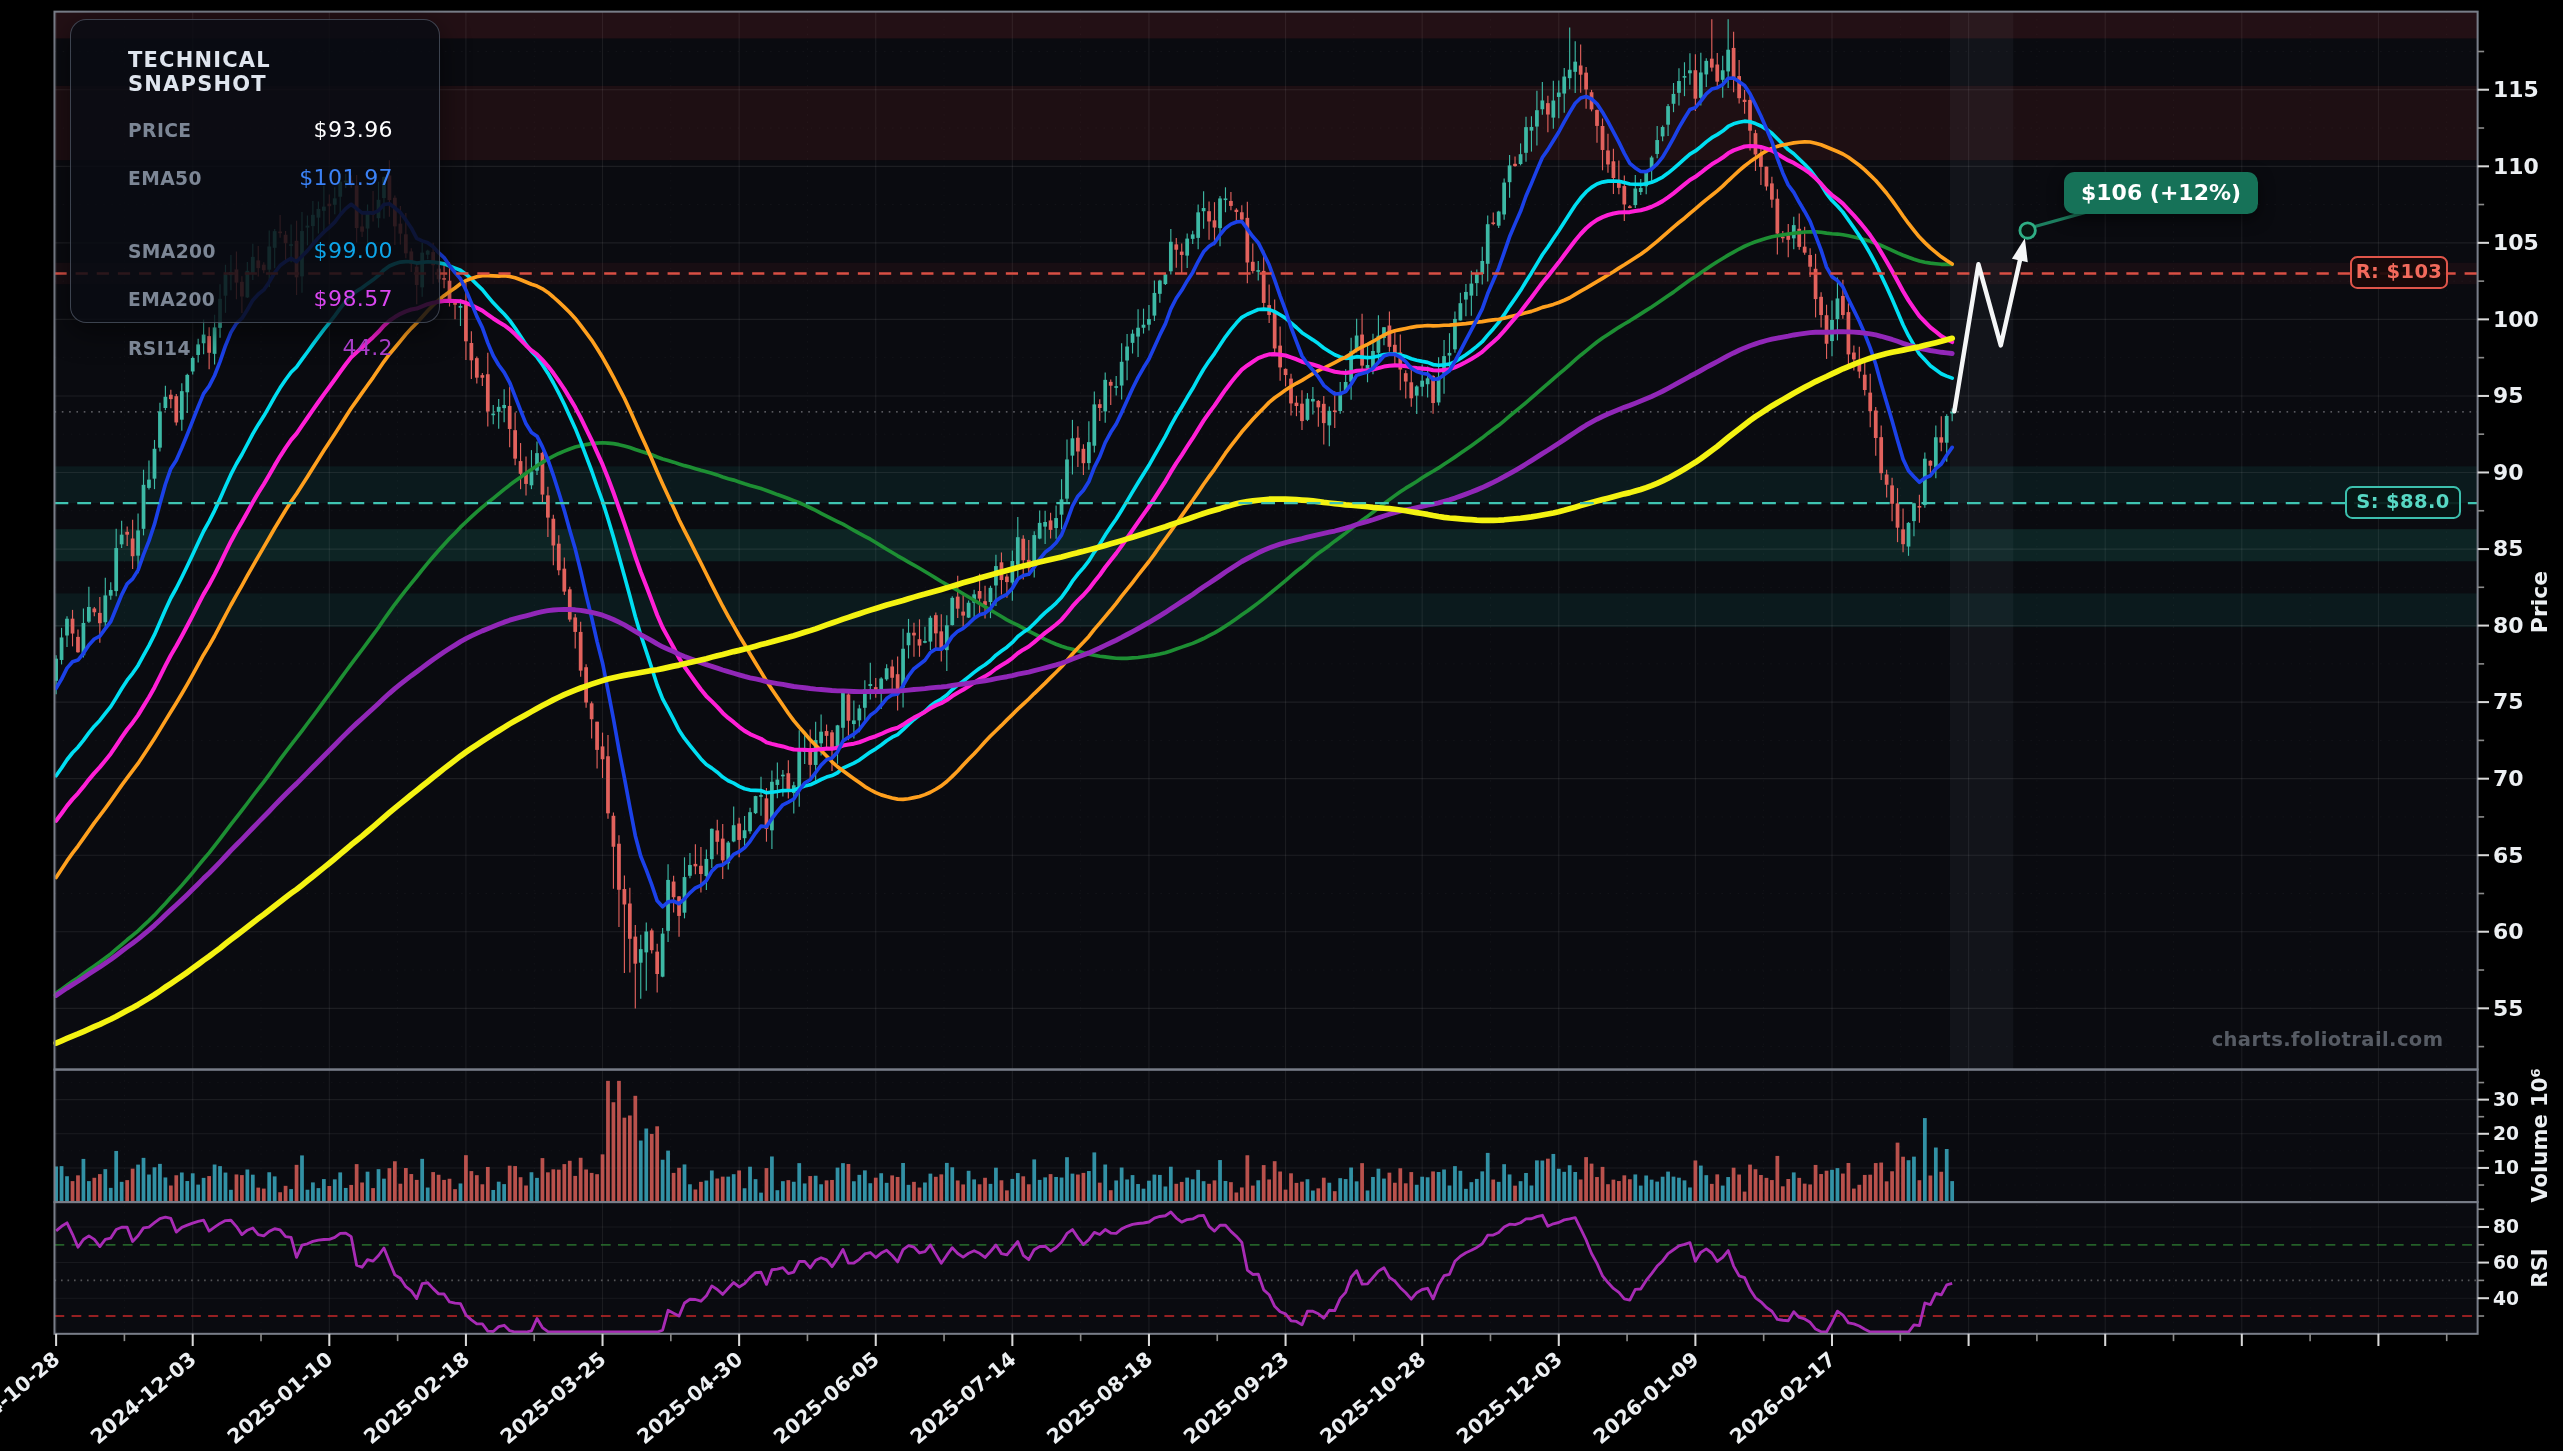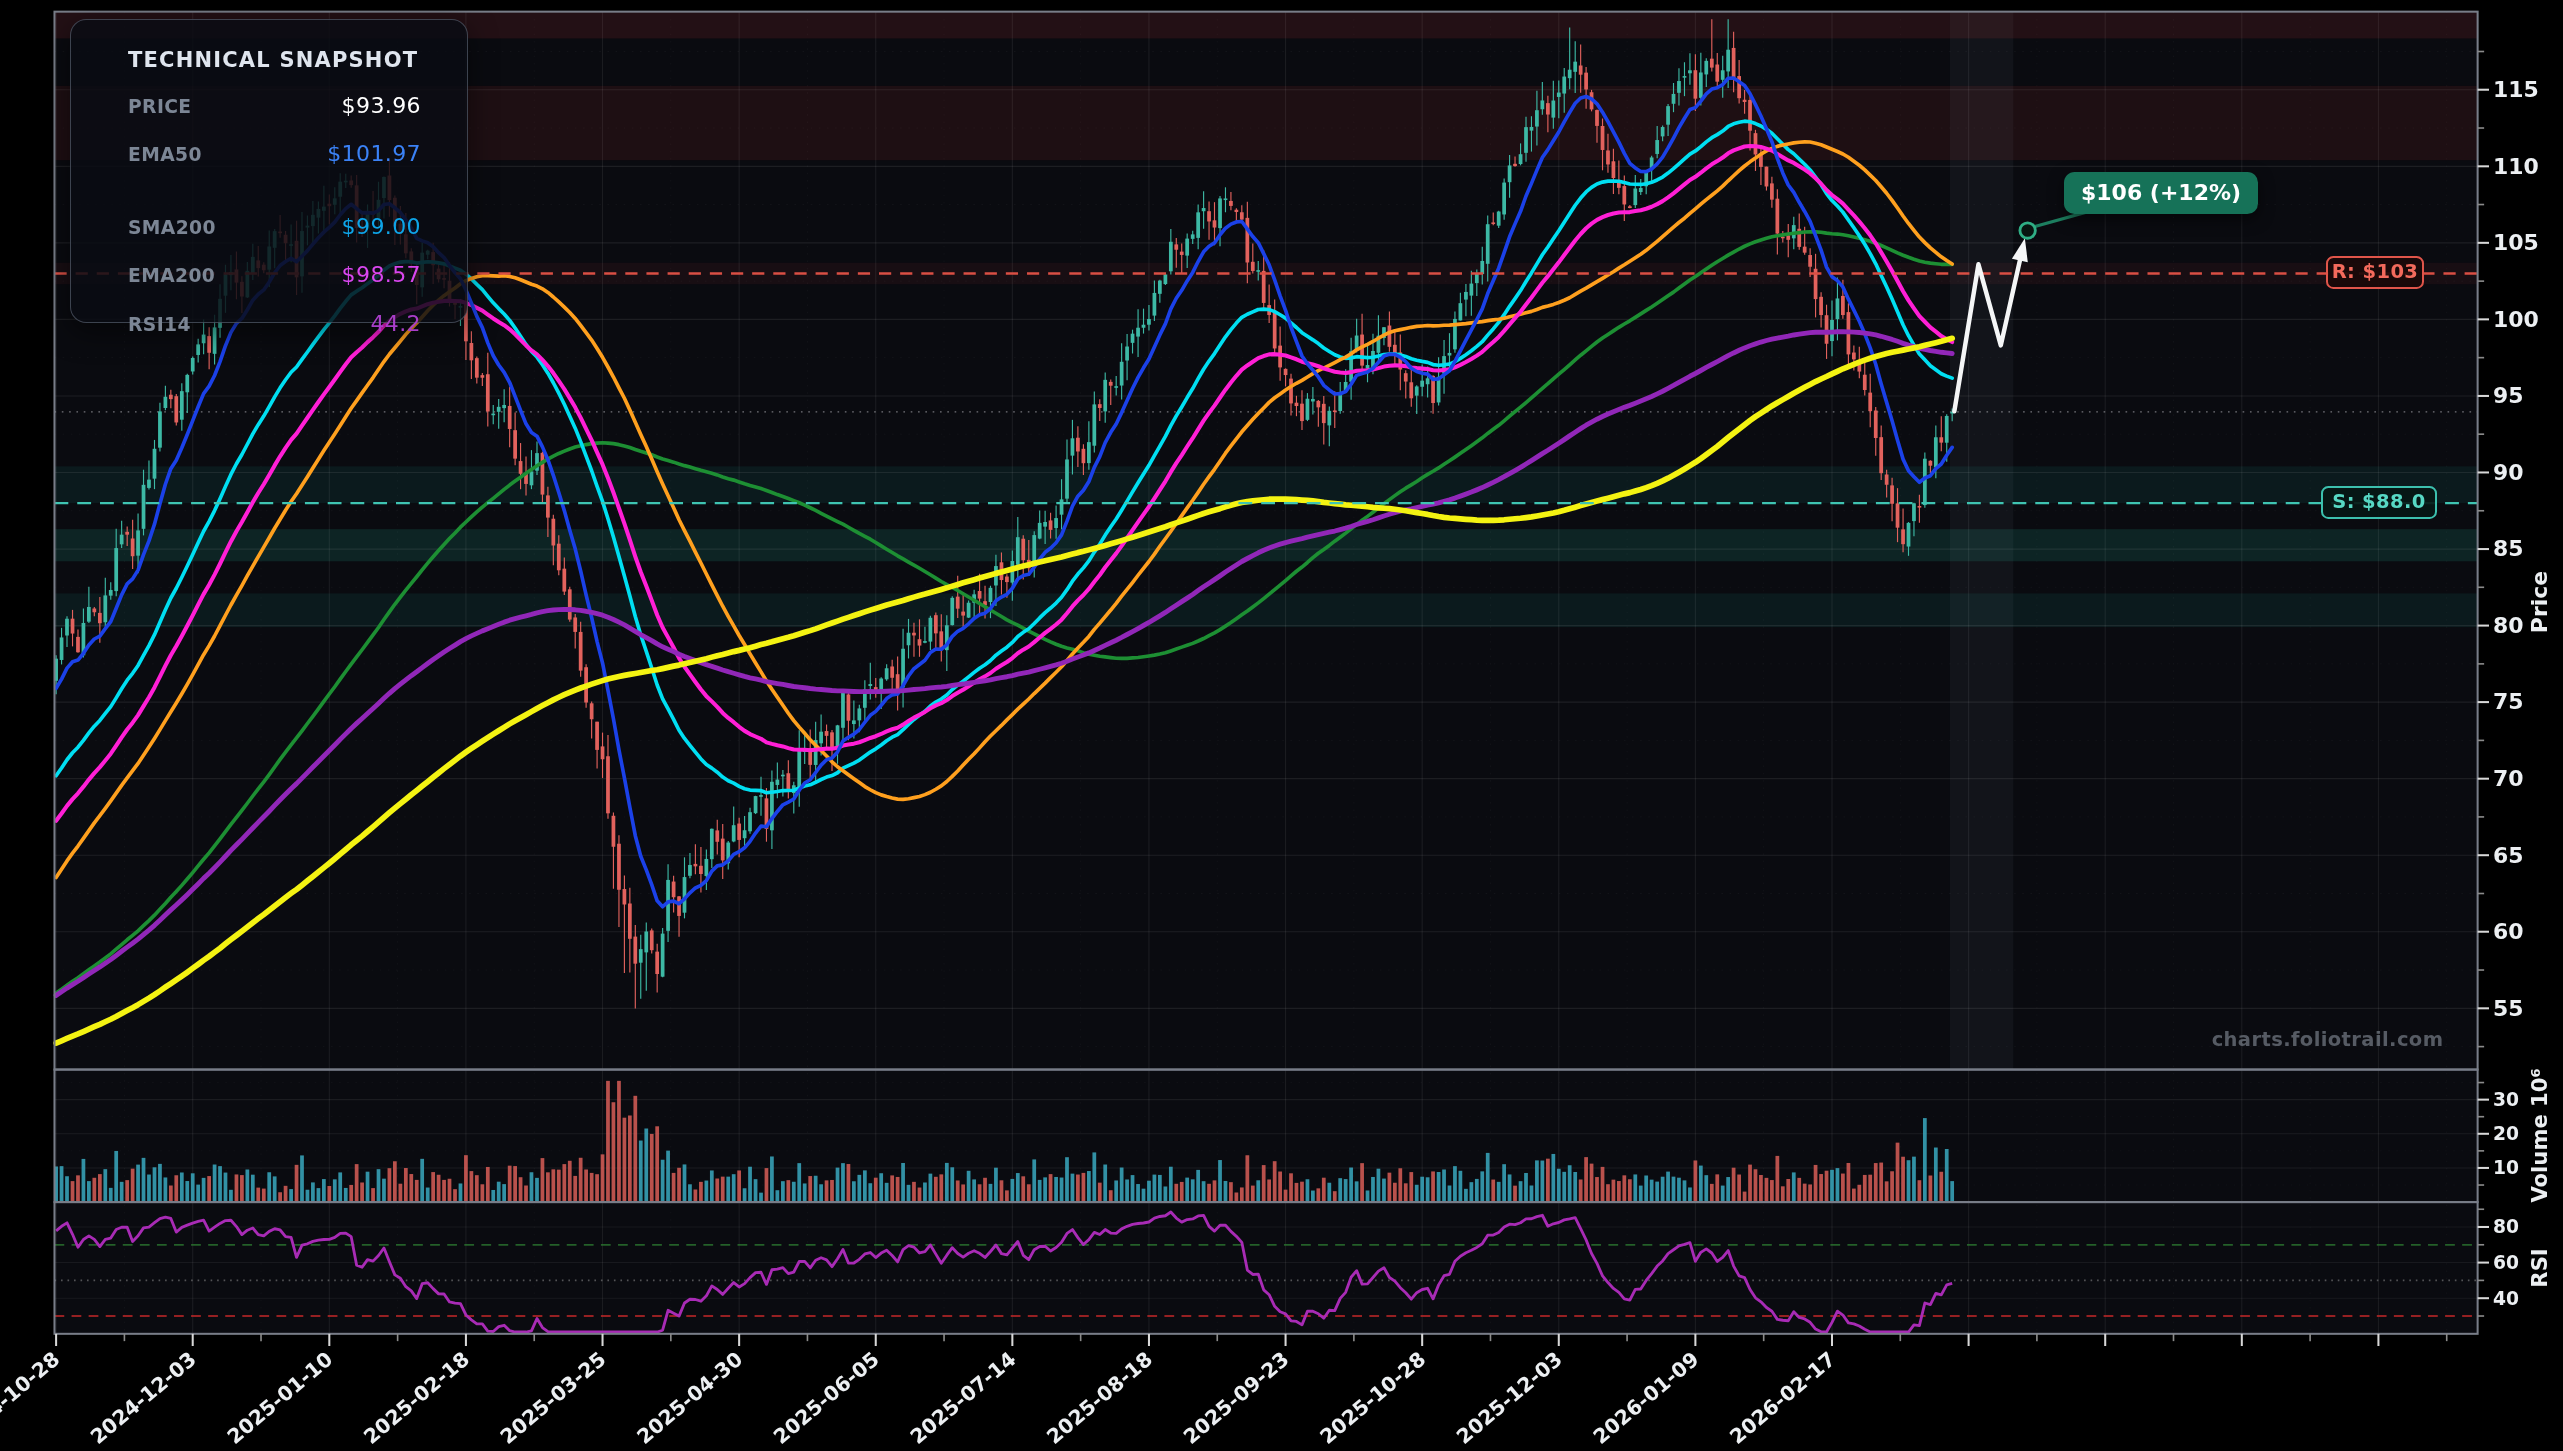--- a/index.html
+++ b/index.html
@@ -1,30 +1,30 @@
 <!DOCTYPE html>
 <html style="font-size:13px"><head>
 <meta charset="utf-8">
 <style>
   html,body{margin:0;padding:0;background:#000;width:2563px;height:1452px;overflow:hidden;
     font-family:"DejaVu Sans", sans-serif;}
   #stage{position:relative;width:2563px;height:1452px;background:#000;}
   #chart-svg-host{position:absolute;left:0;top:0;width:2563px;height:1452px;}
   .overlay{position:absolute;box-sizing:border-box;}
   
-  #snapshot{left:70px;top:18.7px;width:398px;height:304px;border-radius:16.3px;
+  #snapshot{left:70px;top:18.7px;width:370px;height:304px;border-radius:16.3px;
     background:rgba(9,12,19,0.84);border:1.6px solid rgba(125,135,155,0.45);
     box-shadow:0 8.1px 28px rgba(0,0,0,0.5);padding:28px 46px 0 57px;}
   #snapshot .snap-title{font-size:21px;font-weight:bold;letter-spacing:1.2px;color:#dfe5ee;margin-bottom:21px;}
   .snap-row{display:flex;justify-content:space-between;align-items:baseline;margin-bottom:23.6px;}
   .snap-label{font-size:18.7px;font-weight:bold;letter-spacing:0.4px;color:#7c8695;}
   .snap-value{font-size:22px;font-weight:normal;letter-spacing:0.4px;}
   
   .level-badge{height:33px;line-height:28.5px;text-align:center;font-size:19.5px;font-weight:bold;
-    border-radius:7.3px;letter-spacing:0.4px;}
+    border-radius:7.3px;letter-spacing:0.4px;margin-left:24px;}
   #badge-r{left:2326px;top:258px;width:98px;border:2.4px solid #e0554a;background:rgba(26,9,9,0.92);color:#f26a5c;}
   #badge-s{left:2321px;top:487px;width:116px;border:2.4px solid #3cc0ae;background:rgba(6,23,21,0.92);color:#57d8c4;}
   #badge-proj{left:2064px;top:172px;width:194px;height:42px;line-height:42px;border-radius:10.6px;
     text-align:center;font-size:22px;font-weight:bold;color:#ffffff;
     box-shadow:0 4.9px 14.6px rgba(0,0,0,0.55);}
   #watermark{left:2187px;top:1028px;width:281px;text-align:center;font-size:19.5px;font-weight:bold;
     color:rgba(150,158,170,0.55);letter-spacing:0.4px;}
 </style>
 </head>
 <body>

